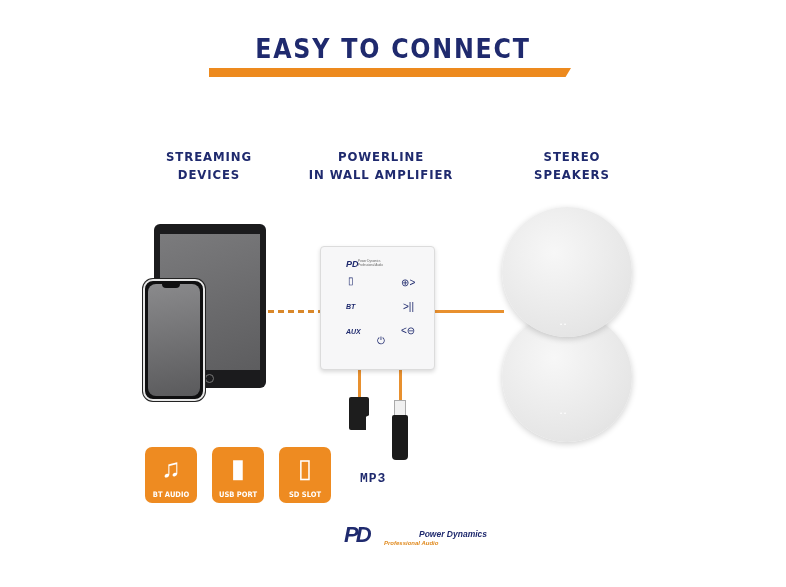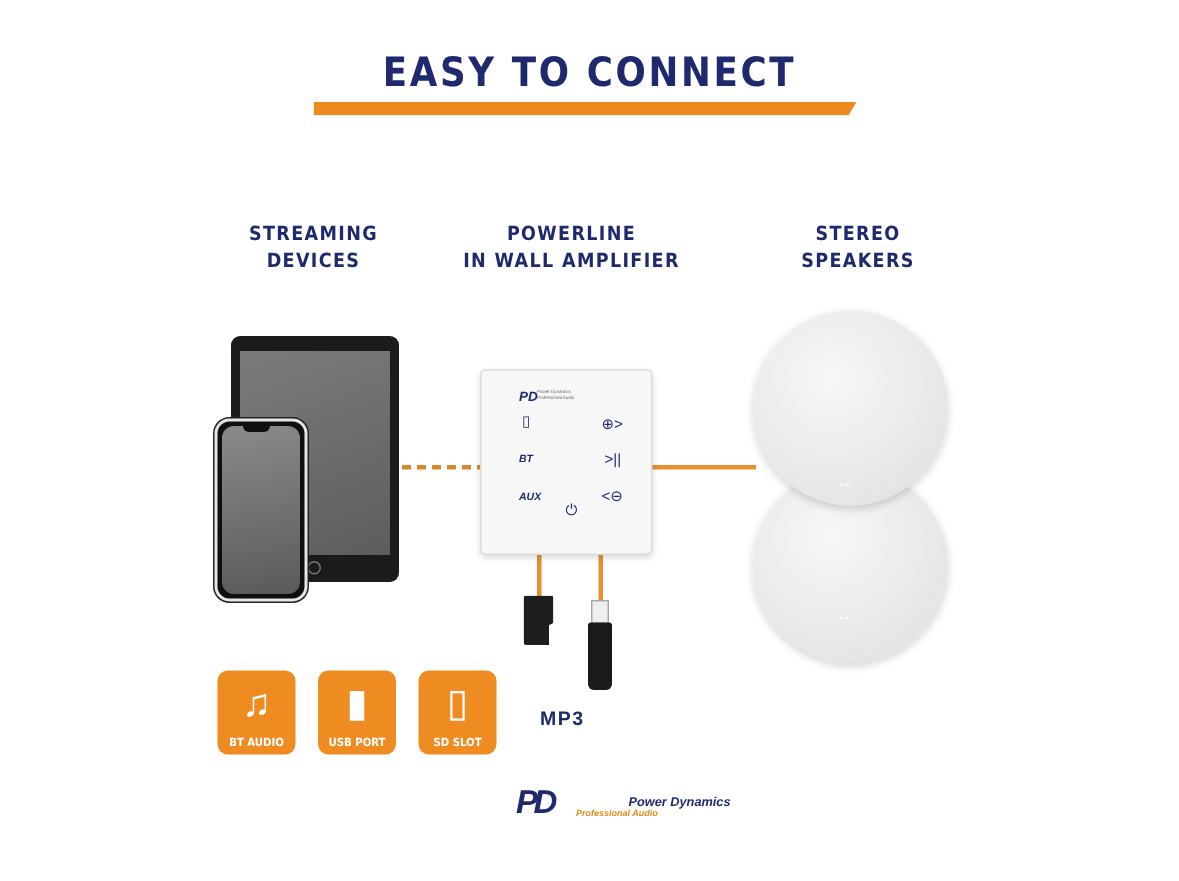--- a/index.html
+++ b/index.html
@@ -19,21 +19,21 @@
   .amp { left:320px; top:246px; width:113px; height:122px; background:#f7f7f8; border:1px solid #dcdcdc; border-radius:4px; box-shadow:0 2px 4px rgba(0,0,0,0.15); }
   .amp-logo { left:25px; top:12px; font-size:9px; font-weight:bold; font-style:italic; color:#1f2a6e; }
   .amp-logo-sub { left:37px; top:12px; font-size:3px; color:#666; width:30px; line-height:4px; }
   .amp-btn { font-size:10px; color:#1f2a6e; }
   .amp-txt { font-size:7px; font-weight:bold; font-style:italic; color:#1f2a6e; }
   .speaker { width:130px; height:130px; border-radius:50%; background:radial-gradient(circle at 40% 35%,#f7f7f7,#e6e6e6 70%,#dcdcdc); box-shadow:0 2px 6px rgba(0,0,0,0.18); }
   .spk-dots { font-size:6px; color:#ffffff; letter-spacing:2px; }
   .sdcard { left:349px; top:397px; width:20px; height:33px; background:#1d1d1d; border-radius:2px; clip-path:polygon(0 0,100% 0,100% 55%,85% 60%,85% 100%,0 100%); }
   .usb-metal { left:394px; top:400px; width:12px; height:16px; background:#f0f0f0; border:1px solid #aaa; box-sizing:border-box; }
   .usb-body { left:392px; top:415px; width:16px; height:45px; background:#1a1a1a; border-radius:2px 2px 4px 4px; }
-  .mp3 { left:360px; top:471px; font-family:Liberation Sans, sans-serif; font-weight:bold; font-size:13px; letter-spacing:1px; color:#1f2a6e; }
+  .mp3 { left:360px; top:471px; font-family:Liberation Mono, monospace; font-weight:bold; font-size:13px; letter-spacing:1px; color:#1f2a6e; }
   .feature { width:52px; height:56px; background:#ee8b21; border-radius:7px; }
   .feature-icon { left:0; top:4px; width:52px; text-align:center; font-size:26px; color:#ffffff; line-height:34px; }
   .feature-label { left:0; bottom:4px; width:52px; text-align:center; font-family:"DejaVu Sans", sans-serif; font-weight:bold; font-size:7.5px; color:#ffffff; transform:scaleX(0.9); }
   .brand-mark { left:344px; top:522px; font-size:22px; font-weight:bold; font-style:italic; color:#1f2a6e; letter-spacing:-3px; }
   .brand-name { left:379px; top:529px; font-size:8.5px; font-weight:bold; font-style:italic; color:#1f2a6e;margin-left:40px; }
   .brand-sub { left:384px; top:540px; font-size:6px; font-weight:bold; font-style:italic; color:#e08a1e; }
 </style>
 </head>
 <body>
 

